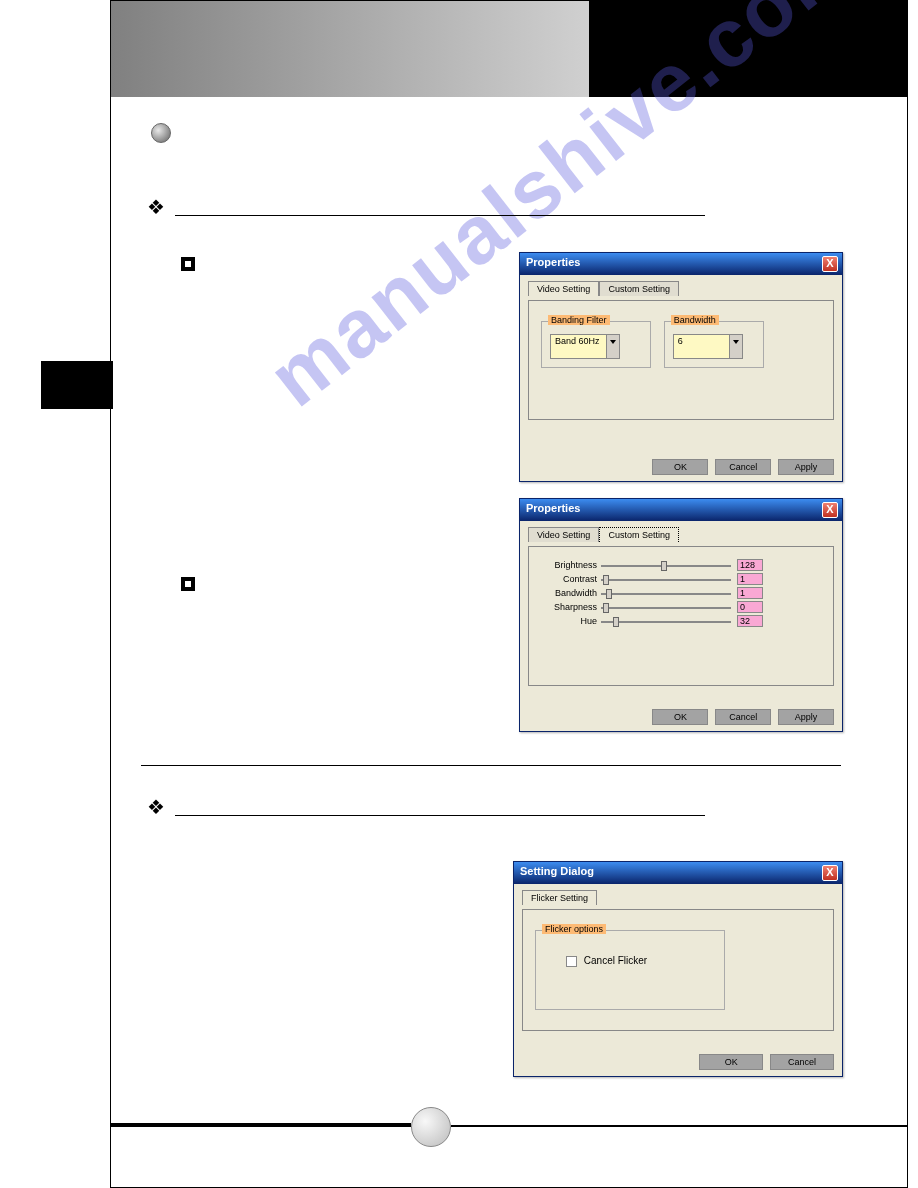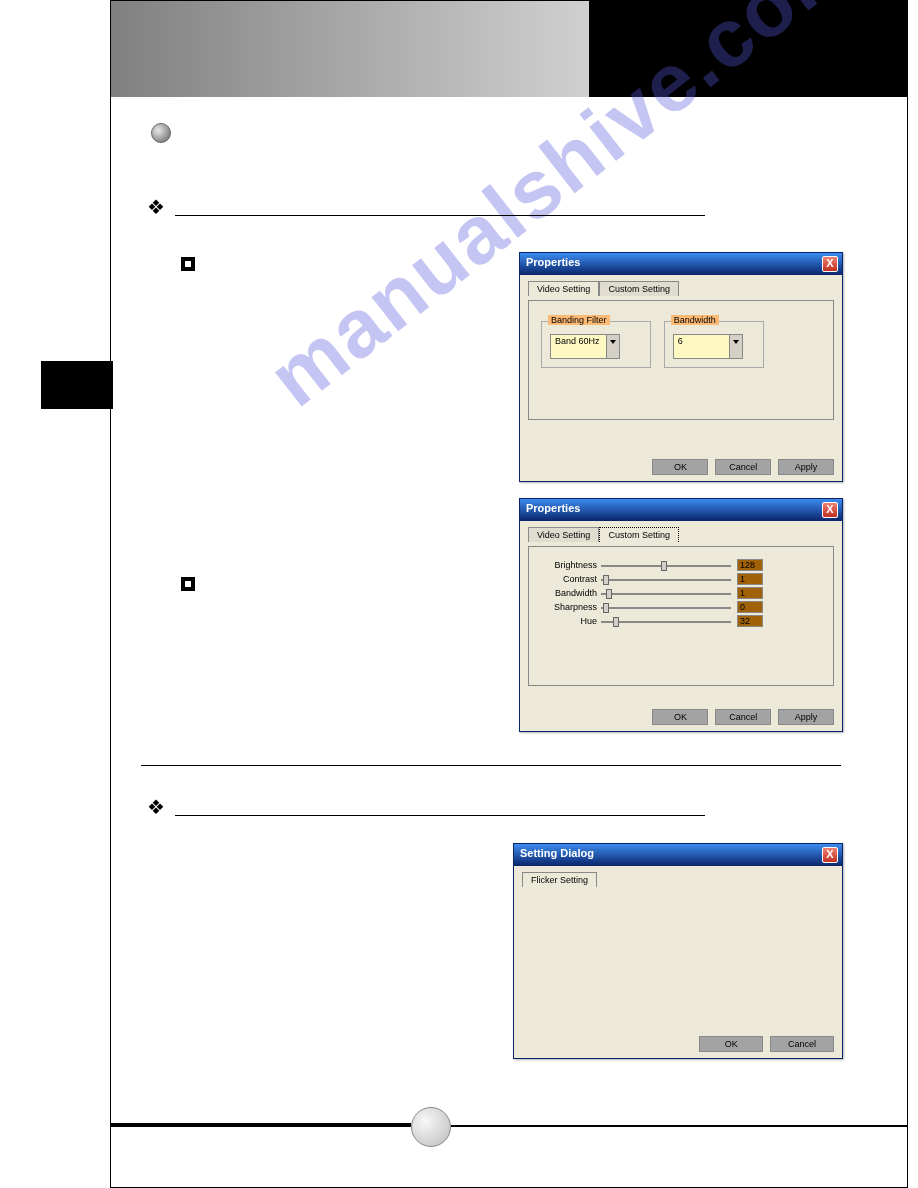--- a/index.html
+++ b/index.html
@@ -27,21 +27,21 @@
   .groupbox-title { position: absolute; top: -7px; left: 6px; background: #fdba74; padding: 0 3px; font-size: 9px; }
   .combo { border: 1px solid #888; background: #fef9c3; padding: 1px 14px 12px 4px; font-size: 9px; width: 70px; position: relative; display: inline-block; cursor: pointer; }
   .combo:after { content: ''; position: absolute; right: 0; top: 0; bottom: 0; width: 12px; background: #d4d0c8; border-left: 1px solid #888; }
   .combo:before { content: ''; position: absolute; right: 3px; top: 5px; border-left: 3px solid transparent; border-right: 3px solid transparent; border-top: 4px solid #000; z-index: 1; }
   .xp-btnrow { position: absolute; bottom: 6px; right: 8px; }
   .xp-btn { display: inline-block; border: 1px solid #888; background: #a3a3a3; padding: 2px 0; width: 56px; text-align: center; font-size: 9px; margin-left: 4px; cursor: pointer; }
   .slider-row { font-size: 9px; margin: 2px 0; text-align: left; white-space: nowrap; }
   .slider-label { display: inline-block; width: 56px; text-align: right; margin-right: 4px; }
   .slider-track { display: inline-block; width: 130px; height: 2px; background: #888; position: relative; vertical-align: middle; }
   .slider-thumb { position: absolute; top: -4px; width: 6px; height: 10px; background: #d4d0c8; border: 1px solid #666; cursor: pointer; }
-  .slider-val { display: inline-block; border: 1px solid #888; background: #a16207; width: 26px; padding: 0 2px; margin-left: 6px; font-size: 9px; }
+  .slider-val { display: inline-block; border: 1px solid #888; background: #f9a8d4; width: 26px; padding: 0 2px; margin-left: 6px; font-size: 9px; }
   .chk { width: 11px; height: 11px; border: 1px solid #888; background: #fff; display: inline-block; vertical-align: middle; margin-right: 4px; cursor: pointer; }
 
   .footer-circle { position: absolute; left: 300px; bottom: 40px; width: 40px; height: 40px; border-radius: 50%; background: radial-gradient(circle at 35% 35%, #f8f8f8, #bbb); border: 1px solid #888; }
   .footer-line-l { position: absolute; bottom: 60px; left: 0; width: 300px; height: 4px; background: #000; }
   .footer-line-r { position: absolute; bottom: 60px; left: 340px; right: 0; height: 2px; background: #000; }
 
   .watermark { position: absolute; left: 140px; top: 350px; font-size: 82px; font-weight: bold; color: rgba(90,90,220,.35); transform: rotate(-38deg); transform-origin: left top; pointer-events: none; letter-spacing: 2px; white-space: nowrap; }
 </style>
 </head>
 <body>
@@ -111,28 +111,35 @@
       <span class="xp-btn">Cancel</span>
       <span class="xp-btn">Apply</span>
     </div>
   </div>
 
   <div class="hline" style="left:30px; top:764px; width:700px;"></div>
 
   <div class="diamond" style="left:40px; top:800px;"></div>
   <div class="hline" style="left:64px; top:814px; width:530px;"></div>
 
-  <div class="xp-dialog" style="left:402px; top:842px; width:330px; height:216px;">
+  <div class="xp-dialog" style="left:402px; top:860px; width:330px; height:216px;">
     <div class="xp-title">
       <span>Setting Dialog</span>
       <div class="xp-close">X</div>
     </div>
     <div class="xp-body">
       <div class="xp-tabs">
         <span class="xp-tab">Flicker Setting</span>
+      </div>
+      <div class="xp-panel" style="min-height:110px;">
+        <div class="groupbox" style="width:190px; height:80px; padding-top:24px; padding-left:30px;">
+          <span class="groupbox-title">Flicker options</span>
+          <span class="chk"></span>
+          <span style="font-size:10px;">Cancel Flicker</span>
+        </div>
       </div>
     </div>
     <div class="xp-btnrow">
       <span class="xp-btn" style="width:64px;">OK</span>
       <span class="xp-btn" style="width:64px;">Cancel</span>
     </div>
   </div>
 
   <div class="footer-line-l"></div>
   <div class="footer-circle"></div>

